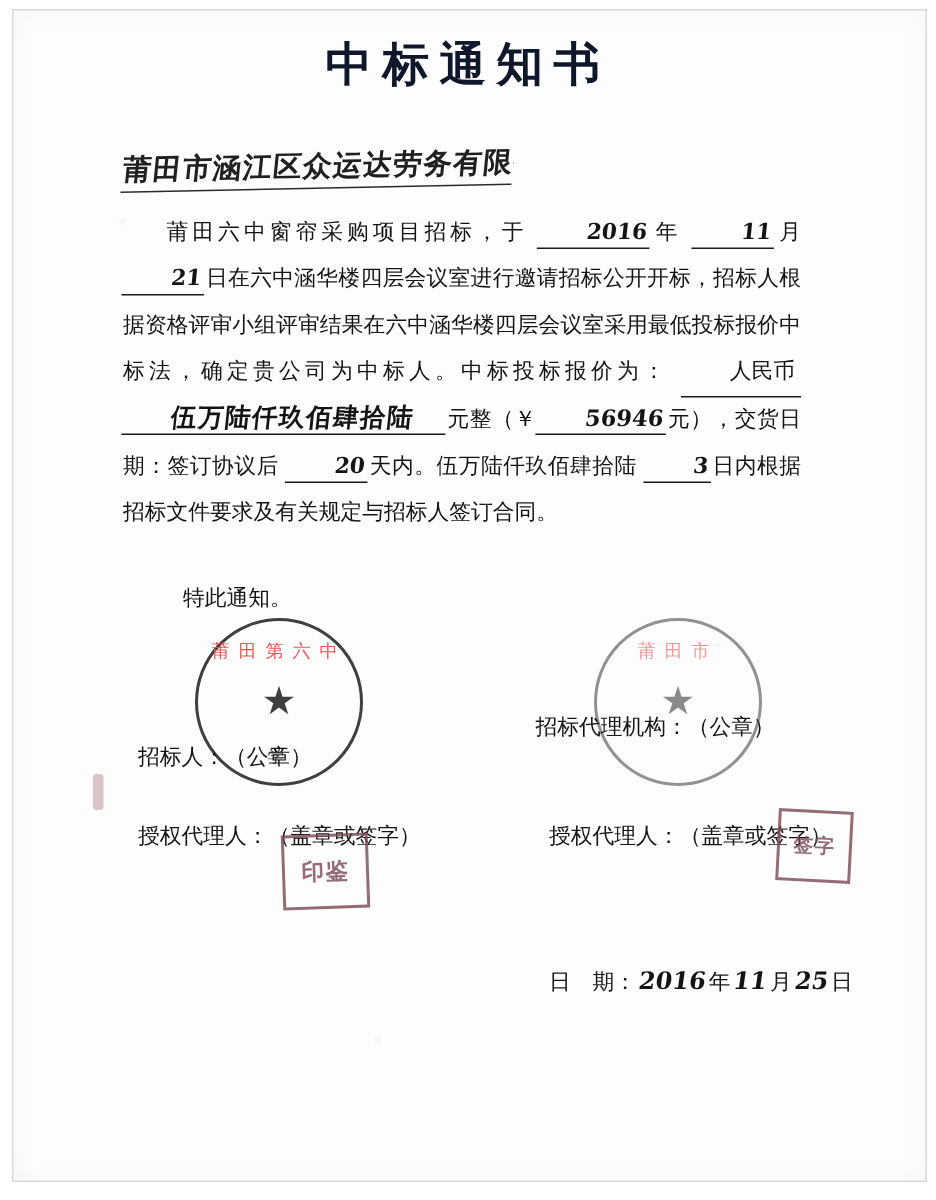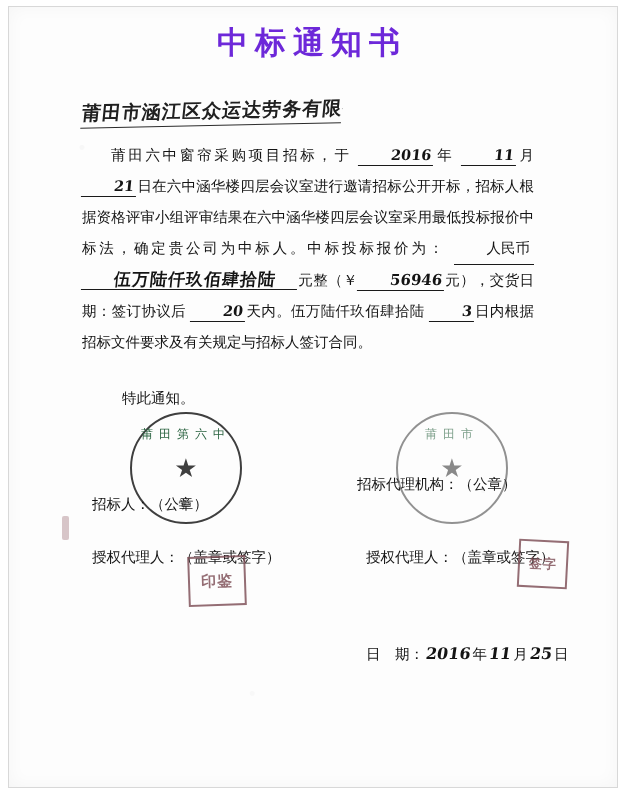--- a/index.html
+++ b/index.html
@@ -42,21 +42,21 @@
   #doc-title {
     position: absolute;
     left: 0;
     right: 0;
     top: 22px;
     text-align: center;
     font-family: "DejaVu Serif", "Liberation Serif", serif;
     font-size: 31px;
     font-weight: bold;
     letter-spacing: 7px;
-    color: #6d28d9;
+    color: #0f172a;
   }
 
   
   #recipient-line {
     position: absolute;
     left: 82px;
     top: 98px;
     width: 260px;
     font-family: "DejaVu Serif", "Liberation Serif", serif;
     font-size: 19px;
@@ -183,21 +183,21 @@
     line-height: 1;
   }
   .seal-text-top {
     position: absolute;
     left: 50%;
     top: 12px;
     transform: translateX(-50%);
     font-family: "DejaVu Serif", "Liberation Serif", serif;
     font-size: 12px;
     letter-spacing: 6px;
-    color: #14532d;
+    color: #ef4444;
     white-space: nowrap;
   }
   .seal-text-bottom {
     position: absolute;
     left: 50%;
     bottom: 10px;
     transform: translateX(-50%);
     font-family: "DejaVu Serif", "Liberation Serif", serif;
     font-size: 11px;
     letter-spacing: 4px;

